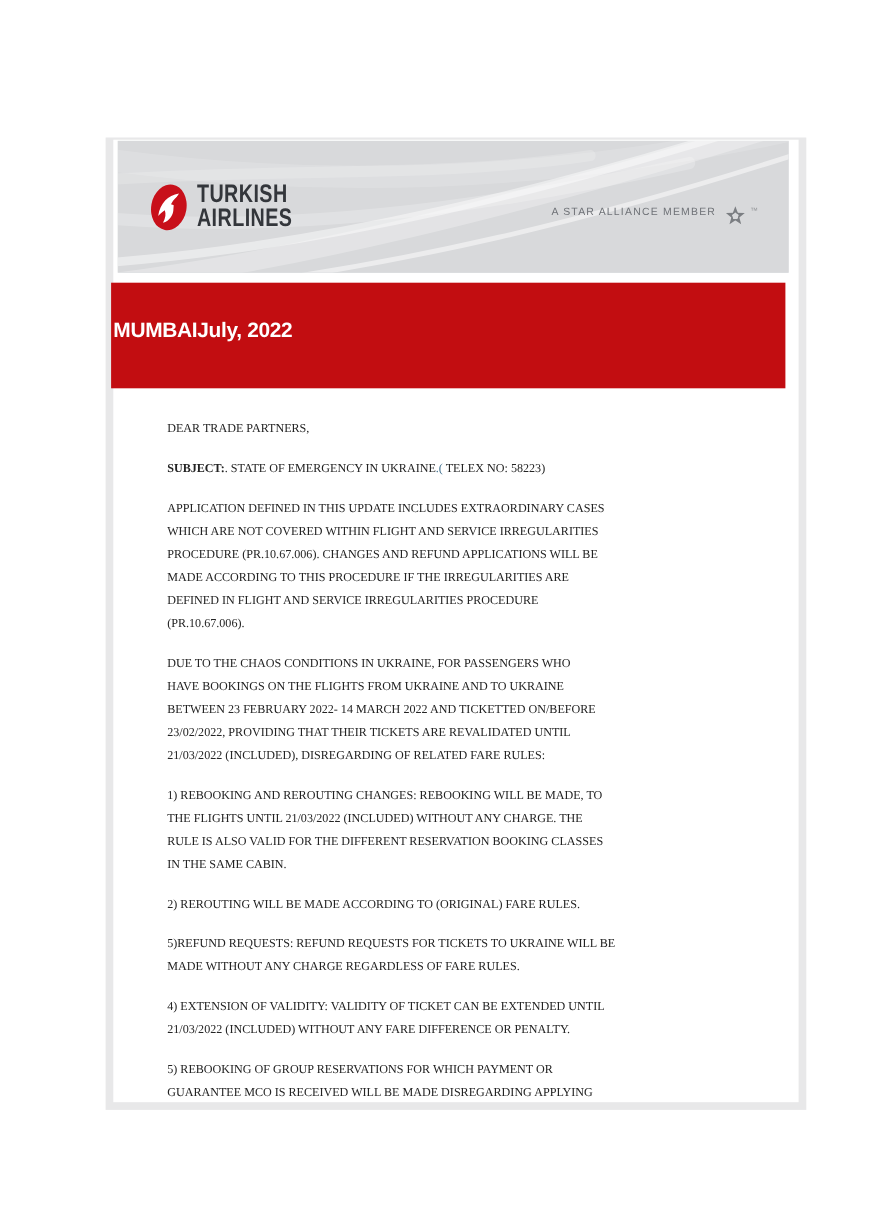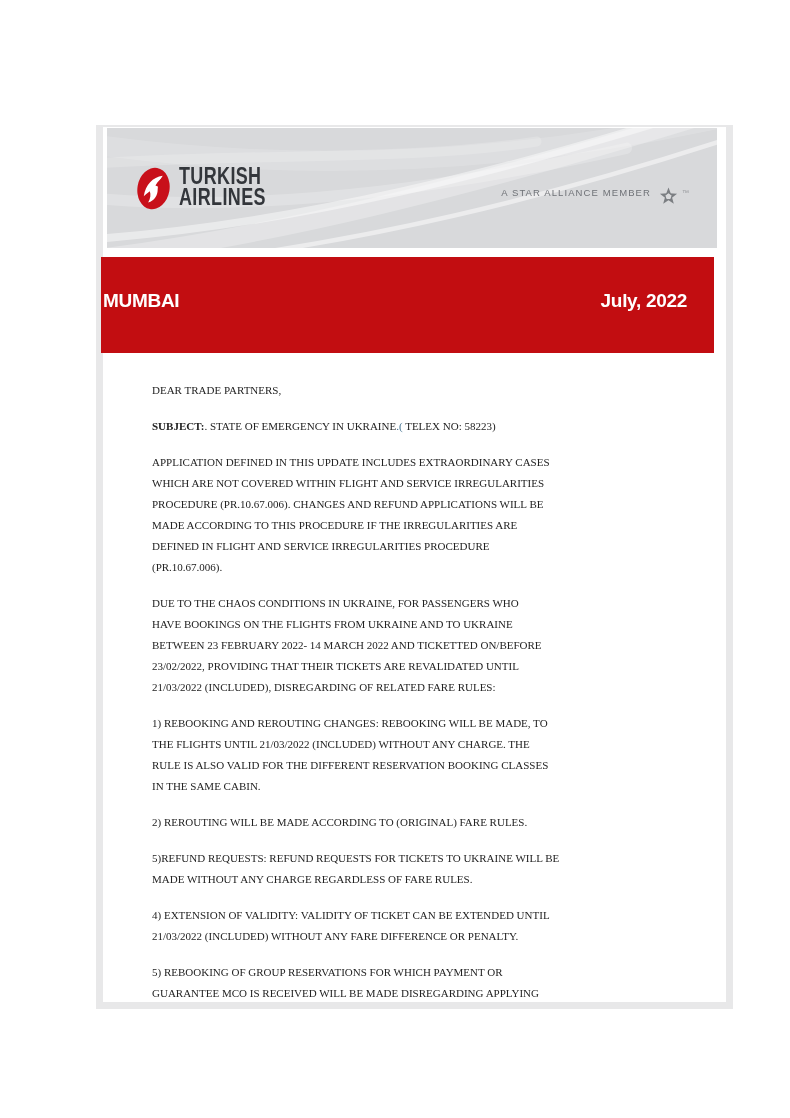--- a/index.html
+++ b/index.html
@@ -31,21 +31,21 @@
   .star-alliance{
     position:absolute;right:28px;top:59px;display:flex;gap:8px;
   }
   .star-text{font-size:9.5px;letter-spacing:1.1px;color:#6f7277;white-space:nowrap}
   .star-icon{width:19px;height:19px;display:block}
   .tm{font-size:7px;color:#97999c;margin-left:-4px;align-self:flex-start;margin-top:2px}
   
   .red-banner{
     position:absolute;left:5px;top:132px;width:613px;height:96px;
     background:#c20d11;box-sizing:border-box;
-    display:flex;align-items:center;justify-content:space-between;
+    display:flex;align-items:center;justify-content:flex-start;
     padding:0 27px 0 2px;
   }
   .red-banner span{
     color:#ffffff;font-weight:bold;font-size:19px;letter-spacing:-.3px;
     position:relative;top:-4px;white-space:nowrap;
   }
   
   .letter{
     position:absolute;left:56px;top:255px;
     font-family:"Liberation Serif",serif;font-size:11px;line-height:21px;

